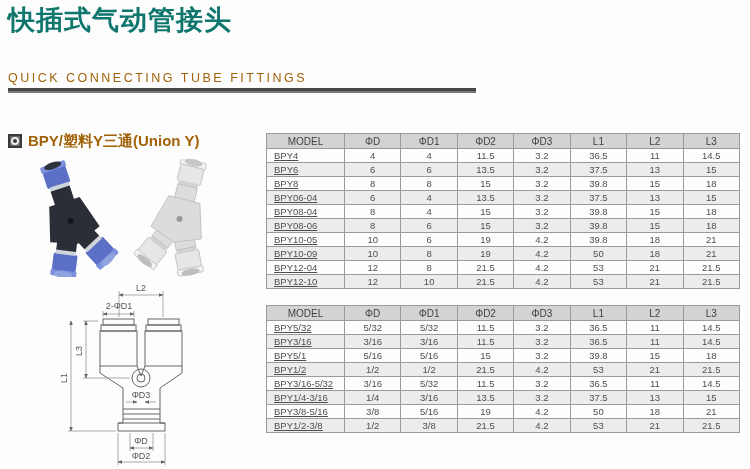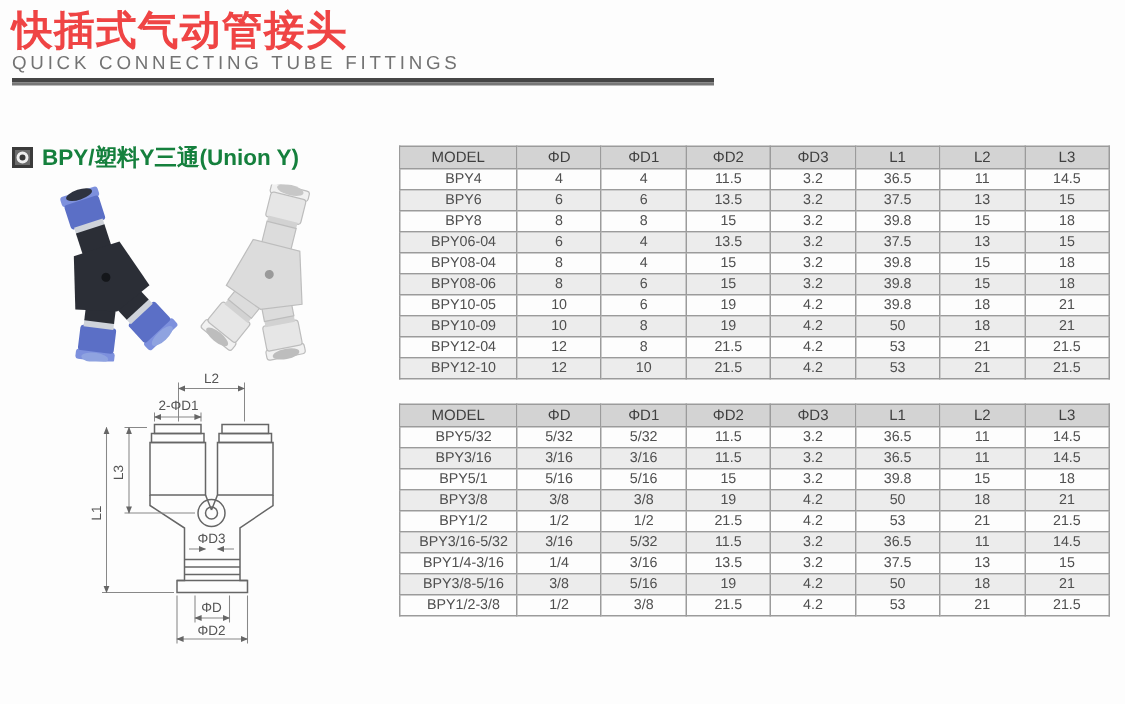--- a/index.html
+++ b/index.html
@@ -1,52 +1,52 @@
 <!DOCTYPE html>
 <html style="--table-header-bg: #d3d3d3;"><head>
 <meta charset="utf-8">
 <style>
   * { margin:0; padding:0; box-sizing:border-box; }
   html,body { width:750px; height:469px; background:#fdfdfd; overflow:hidden;
               font-family:"Liberation Sans","DejaVu Sans",sans-serif; }
 
   
   .header { padding:5px 0 0 8px; }
-  .page-title { font-size:27px; font-weight:bold; color:#ef4444; letter-spacing:1px; line-height:30px; }
-  .page-subtitle { font-size:12.5px; color:#737373; letter-spacing:2.5px; line-height:15px; }
+  .page-title { font-size:27px; font-weight:bold; color:#0f766e; letter-spacing:1px; line-height:30px; }
+  .page-subtitle { font-size:12.5px; color:#a16207; letter-spacing:2.5px; line-height:15px;margin-top:36px; }
   .header-rule { width:468px; height:5px; margin-top:2px;
                  border-top:3px solid #454545; border-bottom:2px solid #777; }
 
   
   .main { display:flex; padding-left:8px; }
   .left-col  { width:258px; flex:none; }
   .right-col { width:476px; flex:none; }
 
   
   .section-title-row { display:flex; align-items:center; gap:6px; margin-top:38px; height:20px; }
   .bullet { width:14px; height:14px; border:2px solid #3a3a3a; background:#6b6b6b;
             display:flex; align-items:center; justify-content:center; flex:none; }
   .bullet-inner { width:8px; height:8px; border-radius:50%; border:2px solid #efefef; background:#3a3a3a; }
-  .section-title { font-size:15px; font-weight:bold; color:#15803d; white-space:nowrap; }
+  .section-title { font-size:15px; font-weight:bold; color:#a16207; white-space:nowrap; }
 
   
   .photo { margin-top:8px; display:block; }
 
   
   .drawing { margin-left:50px; margin-top:4px; display:block; }
   .dim-label { font-size:9px; fill:#555; }
 
   
   table { border-collapse:collapse; width:474px; table-layout:fixed;
           font-size:9.5px; color:#4f4f4f;border-radius:29px; }
   th,td { border:1px solid #9b9b9b; text-align:center; padding:0;
           height:13px; line-height:13px; overflow:hidden; white-space:nowrap; }
   th { background:var(--table-header-bg,#d3d3d3); font-weight:normal; font-size:10px; height:15px; color:#3f3f3f; }
   th:first-child { width:78px; }
-  td:first-child { text-align:center; padding-left:7px; }
+  td:first-child { text-align:left; padding-left:7px;text-decoration:underline; }
   tbody tr:nth-child(even) td { background:#ececec; }
   .spec-table-1 { margin-top:40px; }
   .spec-table-2 { margin-top:16px; }
 </style>
 </head>
 <body>
 
 <div class="header">
   <div class="page-title">快插式气动管接头</div>
   <div class="page-subtitle">QUICK CONNECTING TUBE FITTINGS</div>
@@ -331,30 +331,20 @@
             <td>BPY5/1</td>
             <td>5/16</td>
             <td>5/16</td>
             <td>15</td>
             <td>3.2</td>
             <td>39.8</td>
             <td>15</td>
             <td>18</td>
           </tr>
           <tr>
-            <td>BPY3/8</td>
-            <td>3/8</td>
-            <td>3/8</td>
-            <td>19</td>
-            <td>4.2</td>
-            <td>50</td>
-            <td>18</td>
-            <td>21</td>
-          </tr>
-          <tr>
             <td>BPY1/2</td>
             <td>1/2</td>
             <td>1/2</td>
             <td>21.5</td>
             <td>4.2</td>
             <td>53</td>
             <td>21</td>
             <td>21.5</td>
           </tr>
           <tr>

